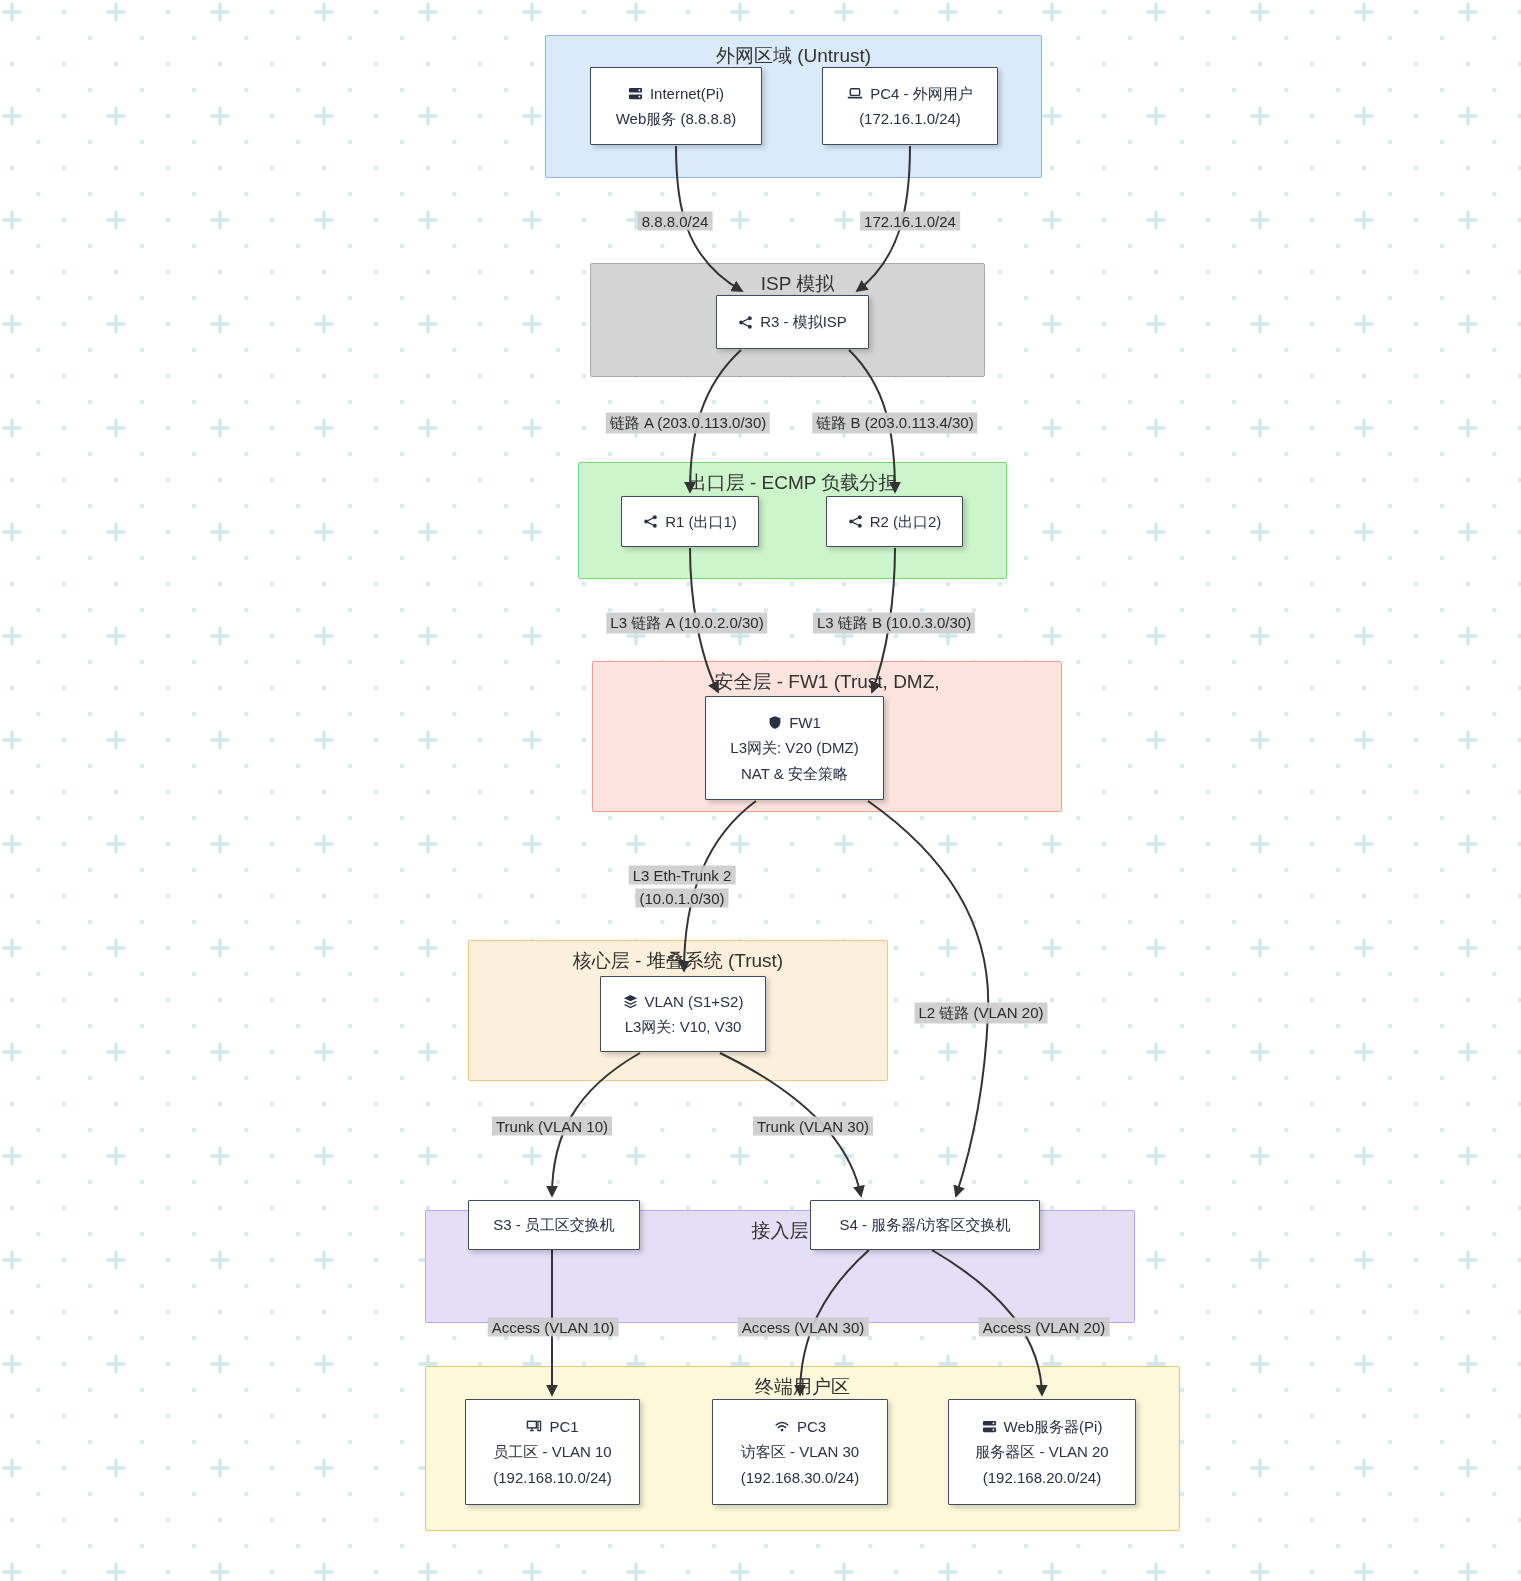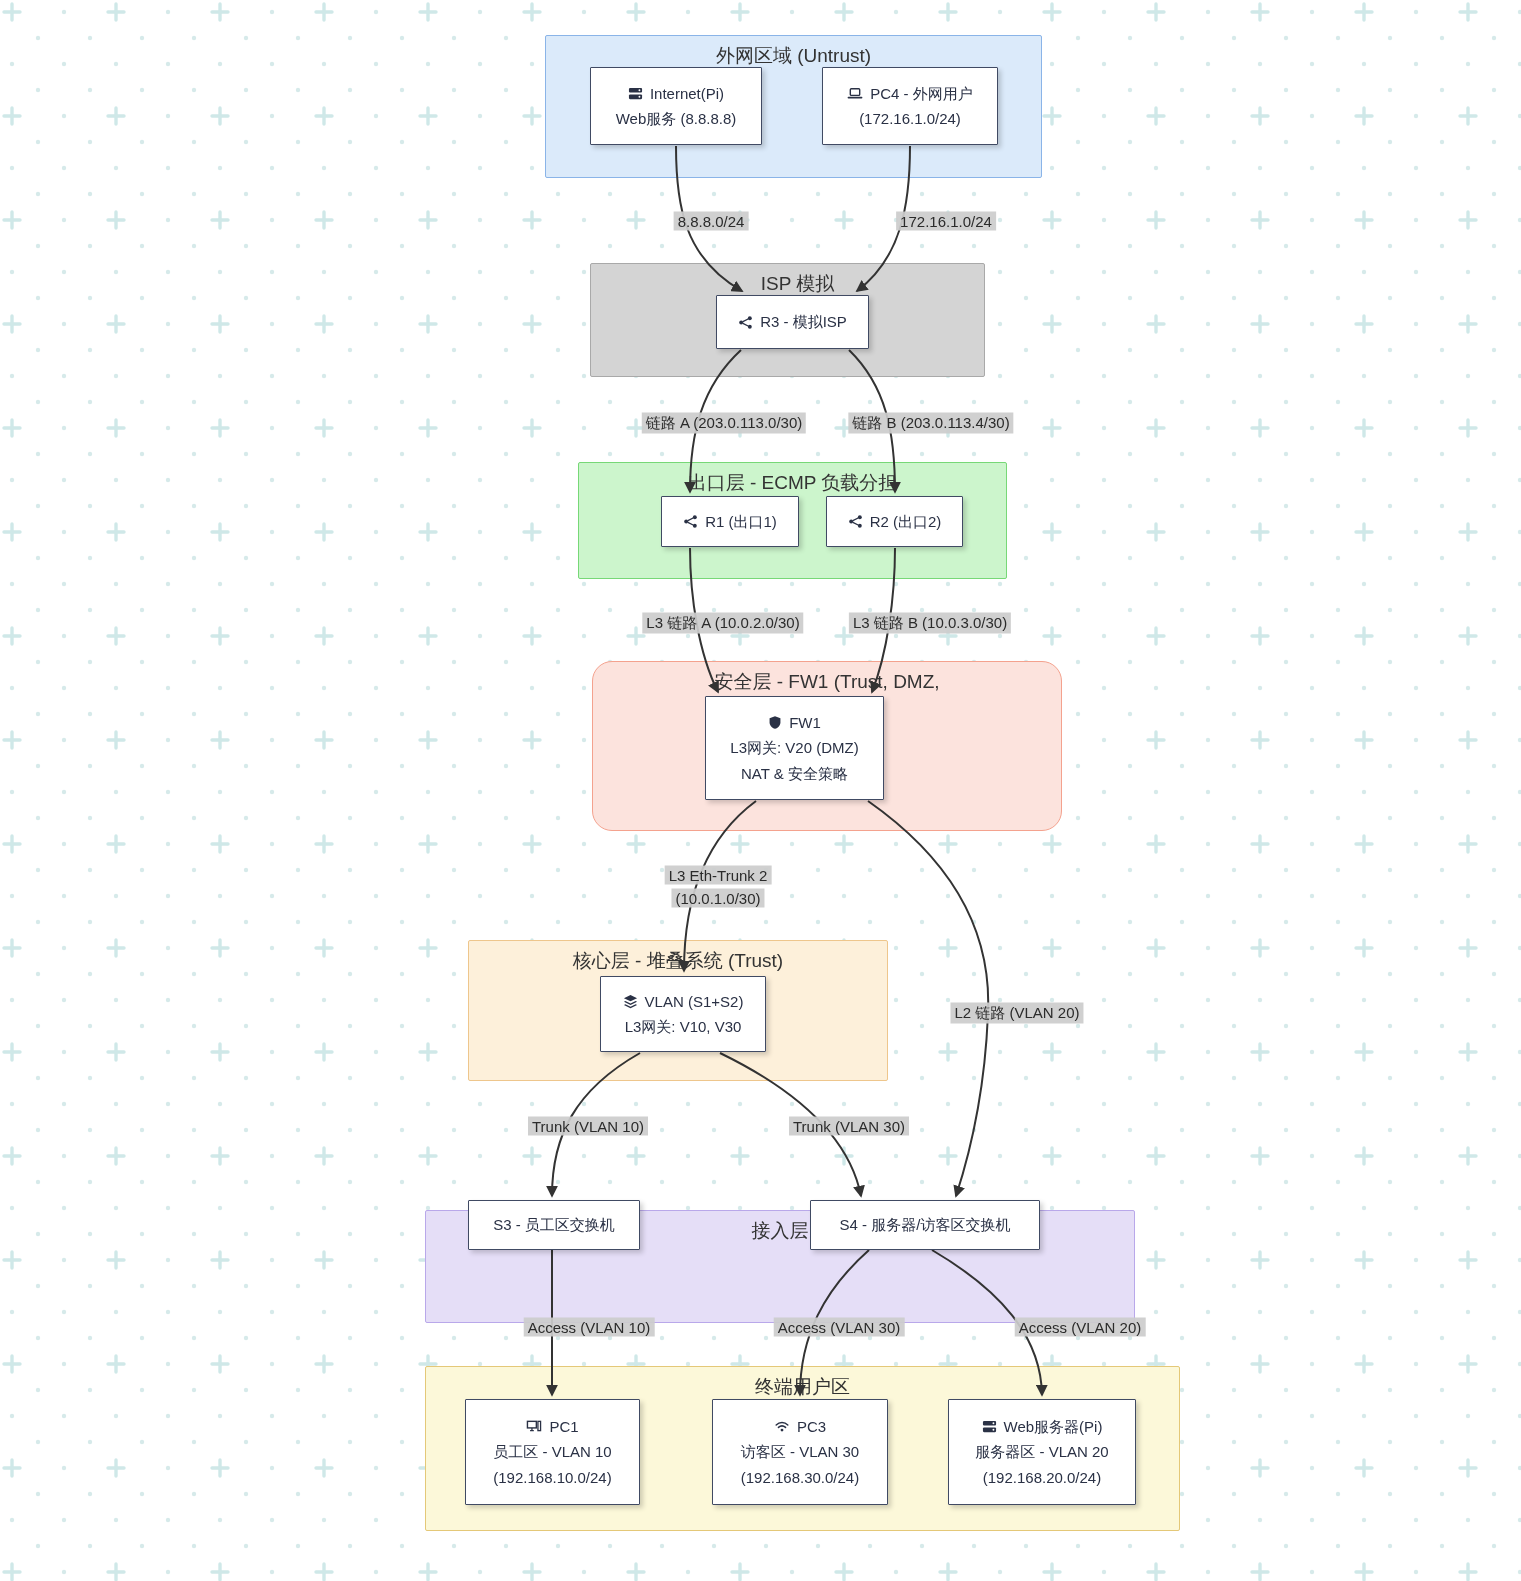--- a/index.html
+++ b/index.html
@@ -6,21 +6,21 @@
   html,body { width:1521px; height:1581px; background:#ffffff;
     font-family:"Liberation Sans","DejaVu Sans",sans-serif; overflow:hidden; }
   .stage { position:relative; width:1521px; height:1581px; }
   .bg { position:absolute; left:0; top:0; z-index:0; }
   .container-box { position:absolute; border:1px solid; border-radius:2px; z-index:1; }
   .container-title { text-align:center; padding-top:7px; font-size:19px; color:#333333; }
   svg.edges { position:absolute; left:0; top:0; z-index:2; pointer-events:none; }
   .edge { fill:none; stroke:#333333; stroke-width:2; }
   .elabel { position:absolute; transform:translate(-50%,-50%); z-index:3;
     background:rgba(204,204,204,0.92); color:#2b2b2b; font-size:15px;
-    padding:1px 4px; white-space:nowrap;margin-left:36px; }
+    padding:1px 4px; white-space:nowrap; }
   .node { position:absolute; z-index:4; background:#ffffff; border:1.4px solid #404a63;
     color:#2a3145; display:flex; flex-direction:column; align-items:center;
     justify-content:center; font-size:15px; line-height:1.7; text-align:center;
     box-shadow:3px 3px 5px rgba(0,0,0,0.18); border-radius:1px; }
   .nline { display:flex; align-items:center; justify-content:space-between; gap:7px; white-space:nowrap; }
   .icon { display:inline-flex; align-items:center; color:#2a3145; }
   .icon svg { display:block; }
 </style>
 </head>
 <body>
@@ -45,21 +45,21 @@
 
   <div class="container-box" style="left:545px;top:35px;width:497px;height:143px;background:#dbeafa;border-color:#8ab4e8;">
     <div class="container-title">外网区域 (Untrust)</div>
   </div>
   <div class="container-box" style="left:590px;top:263px;width:395px;height:114px;background:#d4d4d4;border-color:#a9a9a9;padding-left:20px;">
     <div class="container-title">ISP 模拟</div>
   </div>
   <div class="container-box" style="left:578px;top:462px;width:429px;height:117px;background:#ccf5cc;border-color:#77d877;">
     <div class="container-title">出口层 - ECMP 负载分担</div>
   </div>
-  <div class="container-box" style="left:592px;top:661px;width:470px;height:170px;background:#fce3dd;border-color:#f4a28e;border-radius:20px;">
+  <div class="container-box" style="left:592px;top:661px;width:470px;height:151px;background:#fce3dd;border-color:#f4a28e;">
     <div class="container-title">安全层 - FW1 (Trust, DMZ,</div>
   </div>
   <div class="container-box" style="left:468px;top:940px;width:420px;height:141px;background:#fdf0da;border-color:#eec68c;">
     <div class="container-title">核心层 - 堆叠系统 (Trust)</div>
   </div>
   <div class="container-box" style="left:425px;top:1164px;width:710px;height:113px;background:#e5def7;border-color:#b9a8ea;margin-top:46px;">
     <div class="container-title">接入层</div>
   </div>
   <div class="container-box" style="left:425px;top:1366px;width:755px;height:165px;background:#fcf8d9;border-color:#e4c878;">
     <div class="container-title">终端用户区</div>
@@ -136,21 +136,21 @@
             <circle cx="3.4" cy="8" r="2.1" fill="currentColor"></circle>
             <circle cx="12.6" cy="3.4" r="2.1" fill="currentColor"></circle>
             <circle cx="12.6" cy="12.6" r="2.1" fill="currentColor"></circle>
             <path d="M5.2 7.1 L10.8 4.3 M5.2 8.9 L10.8 11.7" stroke="currentColor" stroke-width="1.4"></path>
           </svg>
         </span>
       <span>R3 - 模拟ISP</span>
     </div>
   </div>
 
-  <div class="node" style="left:621px;top:496px;width:138px;height:51px;margin-left:40px;">
+  <div class="node" style="left:621px;top:496px;width:138px;height:51px;">
     <div class="nline">
       <span class="icon">
           <svg width="15" height="15" viewBox="0 0 16 16">
             <circle cx="3.4" cy="8" r="2.1" fill="currentColor"></circle>
             <circle cx="12.6" cy="3.4" r="2.1" fill="currentColor"></circle>
             <circle cx="12.6" cy="12.6" r="2.1" fill="currentColor"></circle>
             <path d="M5.2 7.1 L10.8 4.3 M5.2 8.9 L10.8 11.7" stroke="currentColor" stroke-width="1.4"></path>
           </svg>
         </span>
       <span>R1 (出口1)</span>

